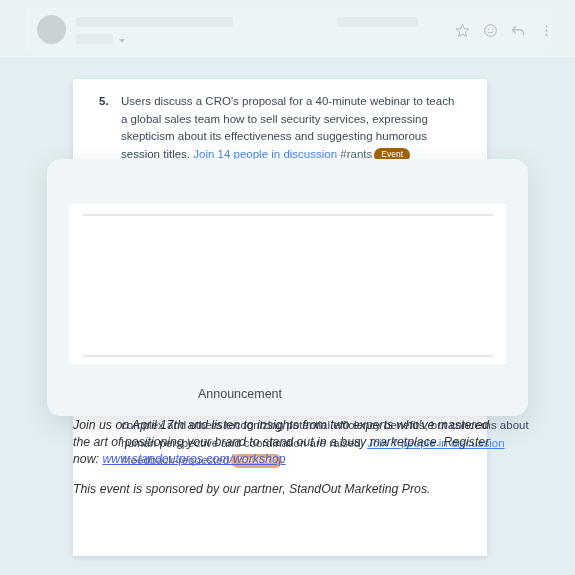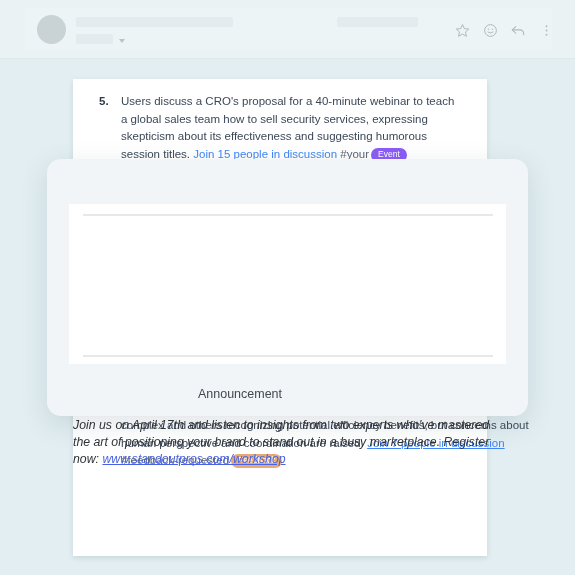--- a/index.html
+++ b/index.html
@@ -122,21 +122,21 @@
     display: inline-block;
     padding: 1px 7px 2px 7px;
     border-radius: 9px;
     font-size: 8.5px;
     line-height: 11px;
     color: #ffffff;
     vertical-align: 1px;
     margin-left: 2px;
     white-space: nowrap;
   }
-  .badge-event    { background: #8b5cf6; }
+  .badge-event    { background: #a16207; }
   .badge-feedback { background: #e8a871; }
 
   .item-lower {
     position: absolute;
     left: 0; top: 338px;
     width: 496px;
     padding: 0 26px;
   }
   .item-lower .list-item { padding-left: 22px; }
 
@@ -236,21 +236,21 @@
     </div>
   </div>
 </div>
 <div class="strip-divider"></div>
 
 <div class="content-card">
 
   <div class="summary-list">
     <div class="list-item">
       <span class="item-num">5.</span>
-      <span class="item-body"><span>Users discuss a CRO's proposal for a 40-minute webinar to teach a global sales team how to sell security services, expressing skepticism about its effectiveness and suggesting humorous session titles. </span><a href="#" class="link">Join 15 people in discussion</a><span class="hashtag"> #your</span><span class="badge badge-event">Event</span></span>
+      <span class="item-body"><span>Users discuss a CRO's proposal for a 40-minute webinar to teach a global sales team how to sell security services, expressing skepticism about its effectiveness and suggesting humorous session titles. </span><a href="#" class="link">Join 14 people in discussion</a><span class="hashtag"> #rants</span><span class="badge badge-event">Event</span></span>
     </div>
   </div>
 
   <div class="item-lower">
     <div class="list-item">
       <span class="item-body"><span>complex and others recognizing potential efficiency benefits, but concerns about human perspective and coordination are raised. </span><a href="#" class="link">Join 7 people in discussion</a><span class="hashtag"> #feedback-requested</span><span class="badge badge-feedback">Feedback</span></span>
     </div>
   </div>
 
 </div>
@@ -258,17 +258,18 @@
 <div class="modal">
 
   <div class="modal-panel"></div>
 
   <div class="divider divider-top"></div>
 
   <div class="announce-title">Announcement</div>
 
   <div class="announce-body">
     <p><span>Join us on April 17th and listen to insights from two experts who've mastered the art of positioning your brand to stand out in a busy marketplace. Register now: </span><a href="#" class="url-link">www.standoutpros.com/workshop</a></p>
+    <p>This event is sponsored by our partner, StandOut Marketing Pros.</p>
   </div>
 
   <div class="divider divider-bottom"></div>
 
 </div>
 
 </body></html>

